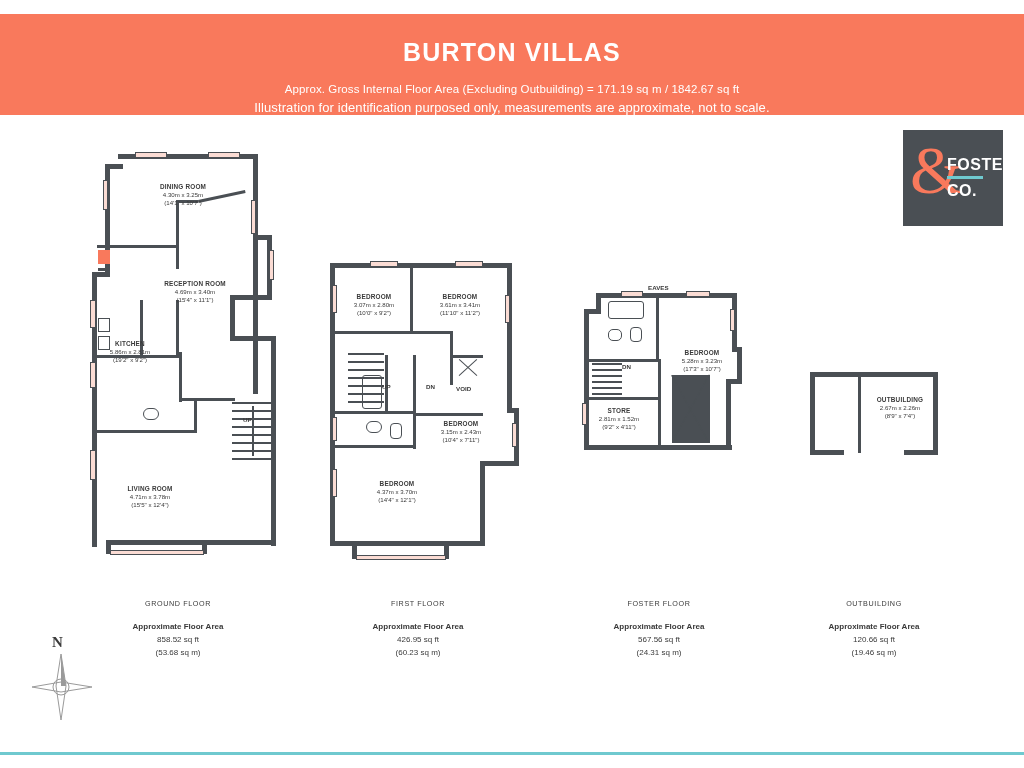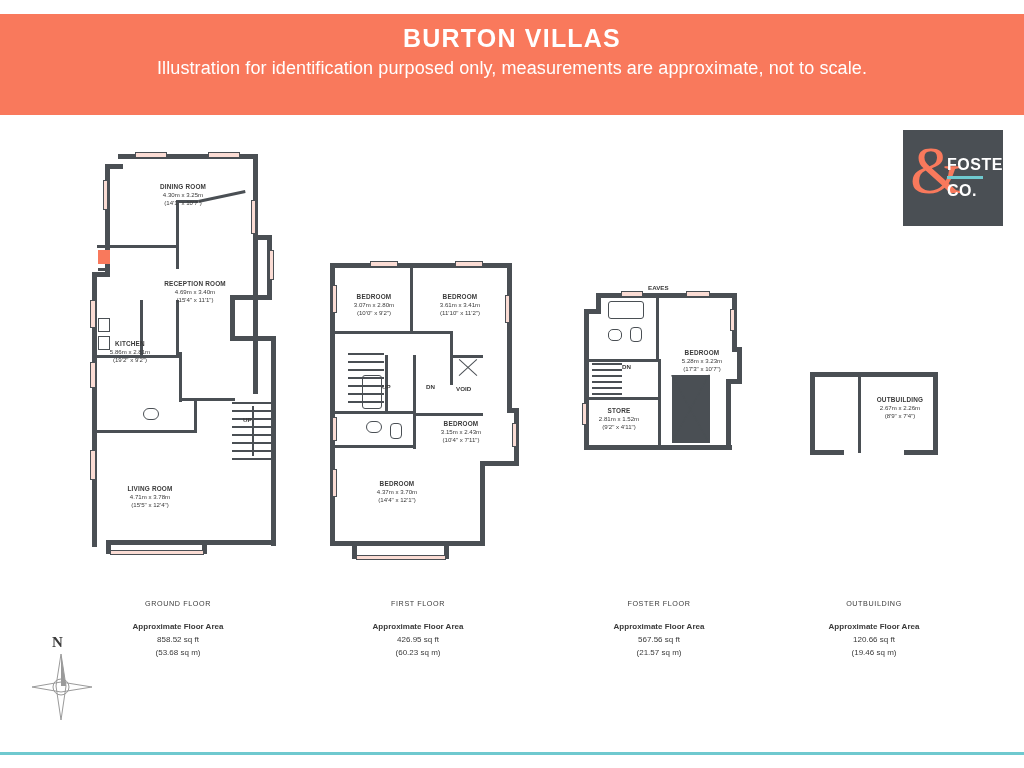--- a/index.html
+++ b/index.html
@@ -14,28 +14,28 @@
   .page{position:absolute;inset:0;background:#fff;}
 
   
   .banner{
     position:absolute;left:0;top:14px;width:1024px;height:101px;
     background:#f9795c;
     color:#ffffff;
     text-align:center;
   }
   .banner h1{
-    margin:2px;padding-top:8px;
+    margin:16px;padding-top:8px;
     font-size:25px;font-weight:bold;letter-spacing:1.2px;
   }
   .banner .sub1{
     margin-top:10px;font-size:11.5px;letter-spacing:0.1px;
   }
   .banner .sub2{
-    margin-top:5px;font-size:18px;letter-spacing:0.1px;
+    margin-top:5px;font-size:13px;letter-spacing:0.1px;
   }
 
   
   .logo{
     position:absolute;left:903px;top:130px;width:100px;height:96px;
     background:#4a4f54;color:#fff;
   }
   .logo .amp{
     position:absolute;left:7px;top:6px;
     font-family:"Liberation Serif", serif;
@@ -94,20 +94,21 @@
   .bottombar{position:absolute;left:0;top:752px;width:1024px;height:3px;background:#6fc9cf;}
   .bottombar2{position:absolute;left:0;top:755px;width:1024px;height:13px;background:#ffffff;}
 </style>
 </head>
 <body>
 
 <div class="page">
 
   <div class="banner">
     <h1>BURTON VILLAS</h1>
+    <div class="sub1">Approx. Gross Internal Floor Area (Excluding Outbuilding) = 171.19 sq m / 1842.67 sq ft</div>
     <div class="sub2">Illustration for identification purposed only, measurements are approximate, not to scale.</div>
   </div>
 
   <div class="logo">
     <div class="amp">&amp;</div>
     <div class="ftxt">FOSTER</div>
     <div class="bar"></div>
     <div class="ctxt">CO.</div>
   </div>
 
@@ -353,21 +354,21 @@
   <div class="farea" style="left:318px;top:621px;">
     <div class="t">Approximate Floor Area</div>
     <div>426.95 sq ft</div>
     <div>(60.23 sq m)</div>
   </div>
 
   <div class="flabel" style="left:559px;top:599px;">FOSTER FLOOR</div>
   <div class="farea" style="left:559px;top:621px;">
     <div class="t">Approximate Floor Area</div>
     <div>567.56 sq ft</div>
-    <div>(21.57 sq m)</div>
+    <div>(24.31 sq m)</div>
   </div>
 
   <div class="flabel" style="left:774px;top:599px;">OUTBUILDING</div>
   <div class="farea" style="left:774px;top:621px;">
     <div class="t">Approximate Floor Area</div>
     <div>120.66 sq ft</div>
     <div>(19.46 sq m)</div>
   </div>
 
   <div class="compass">

